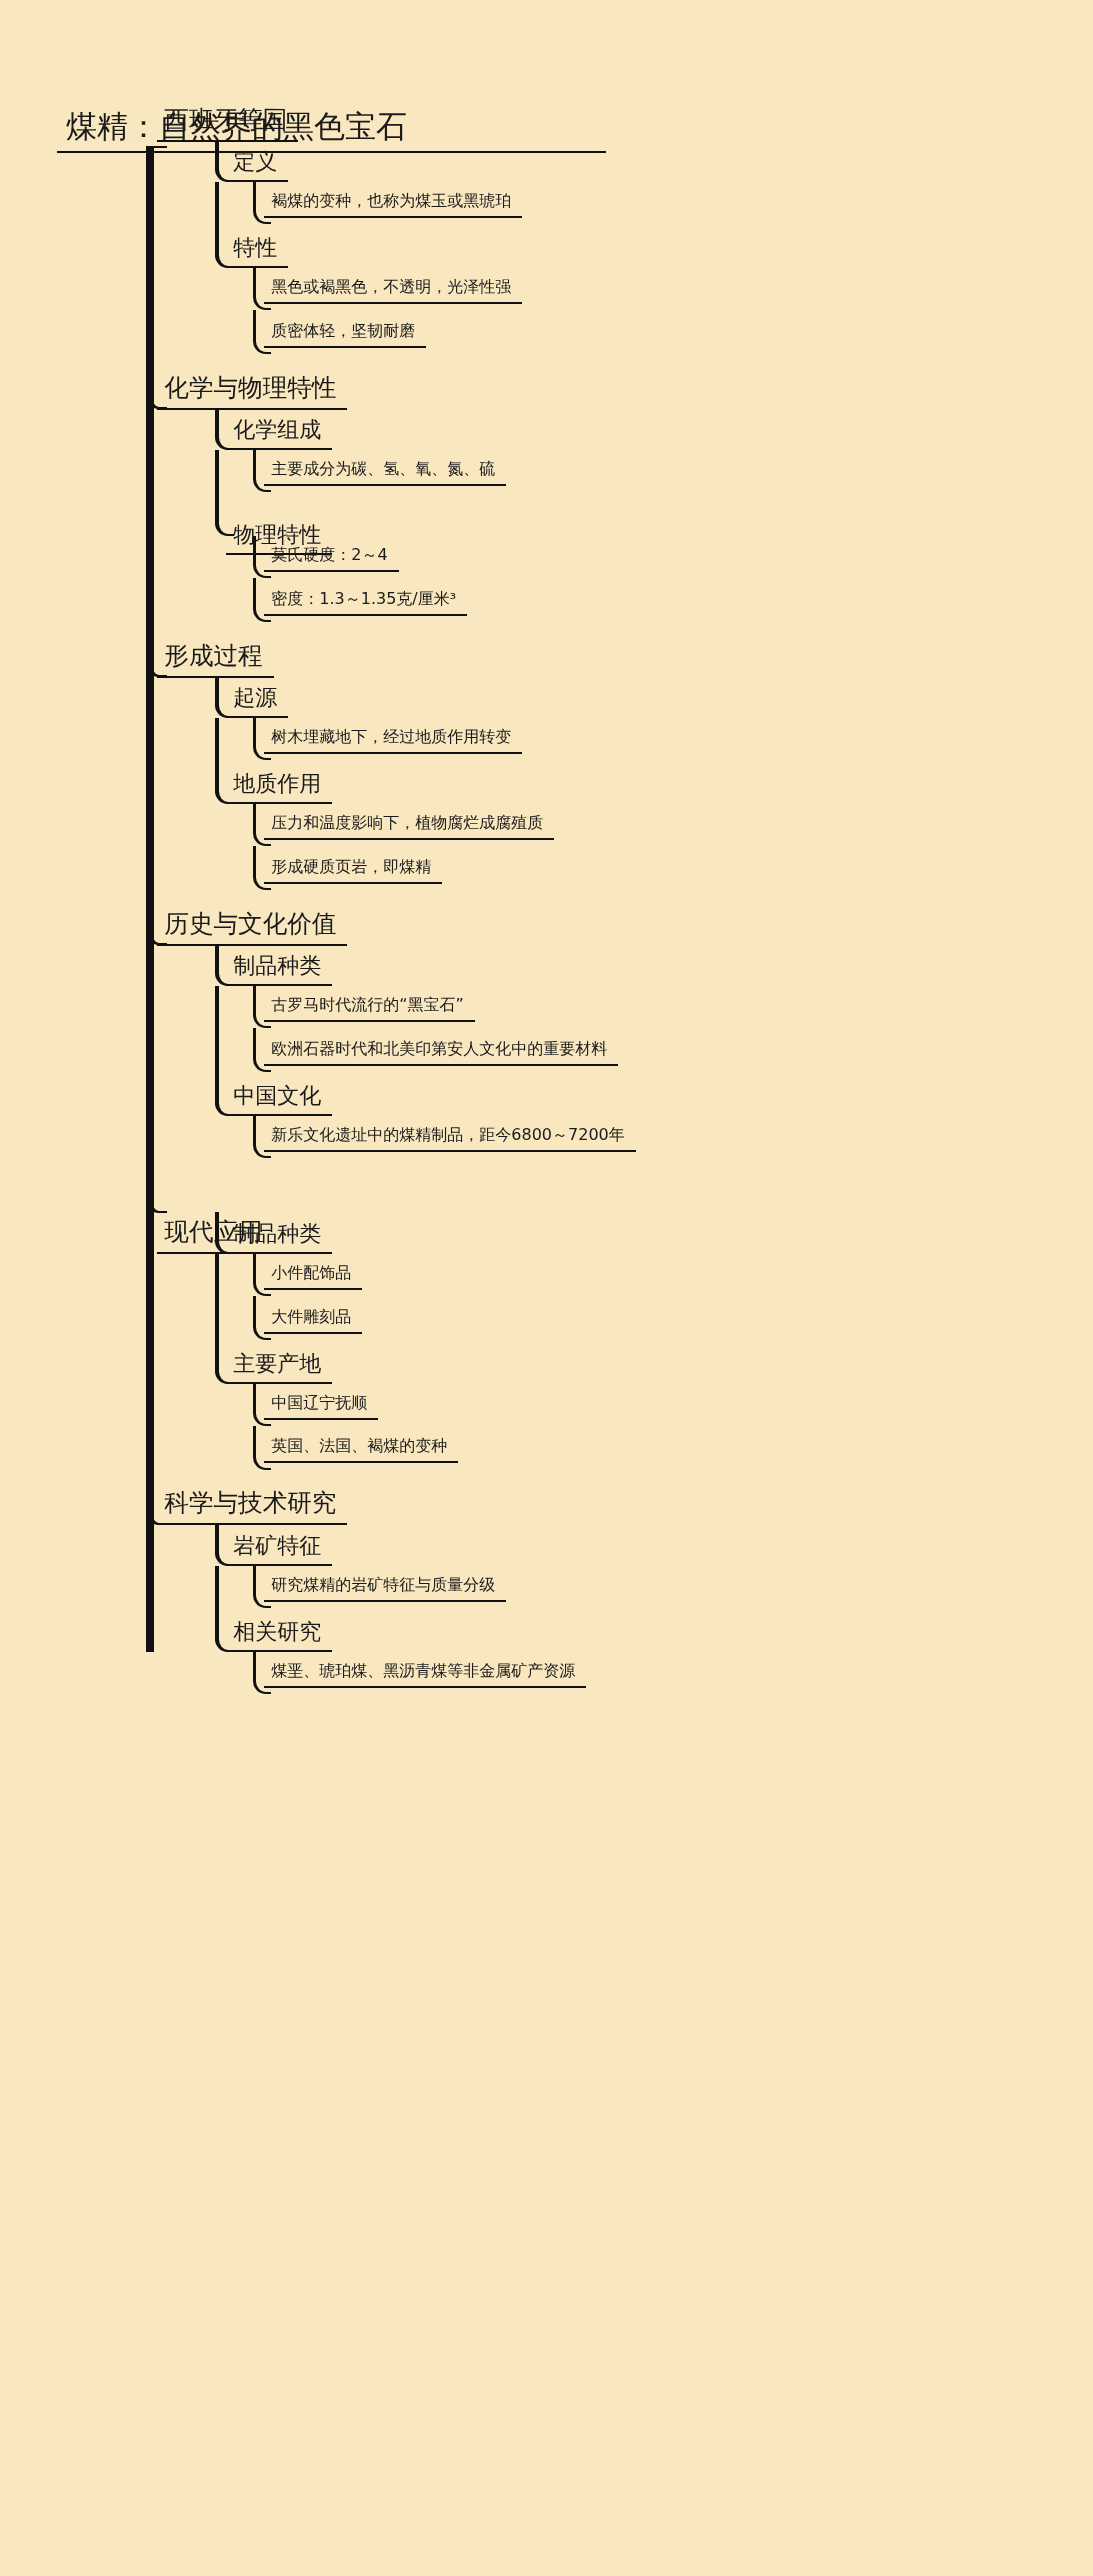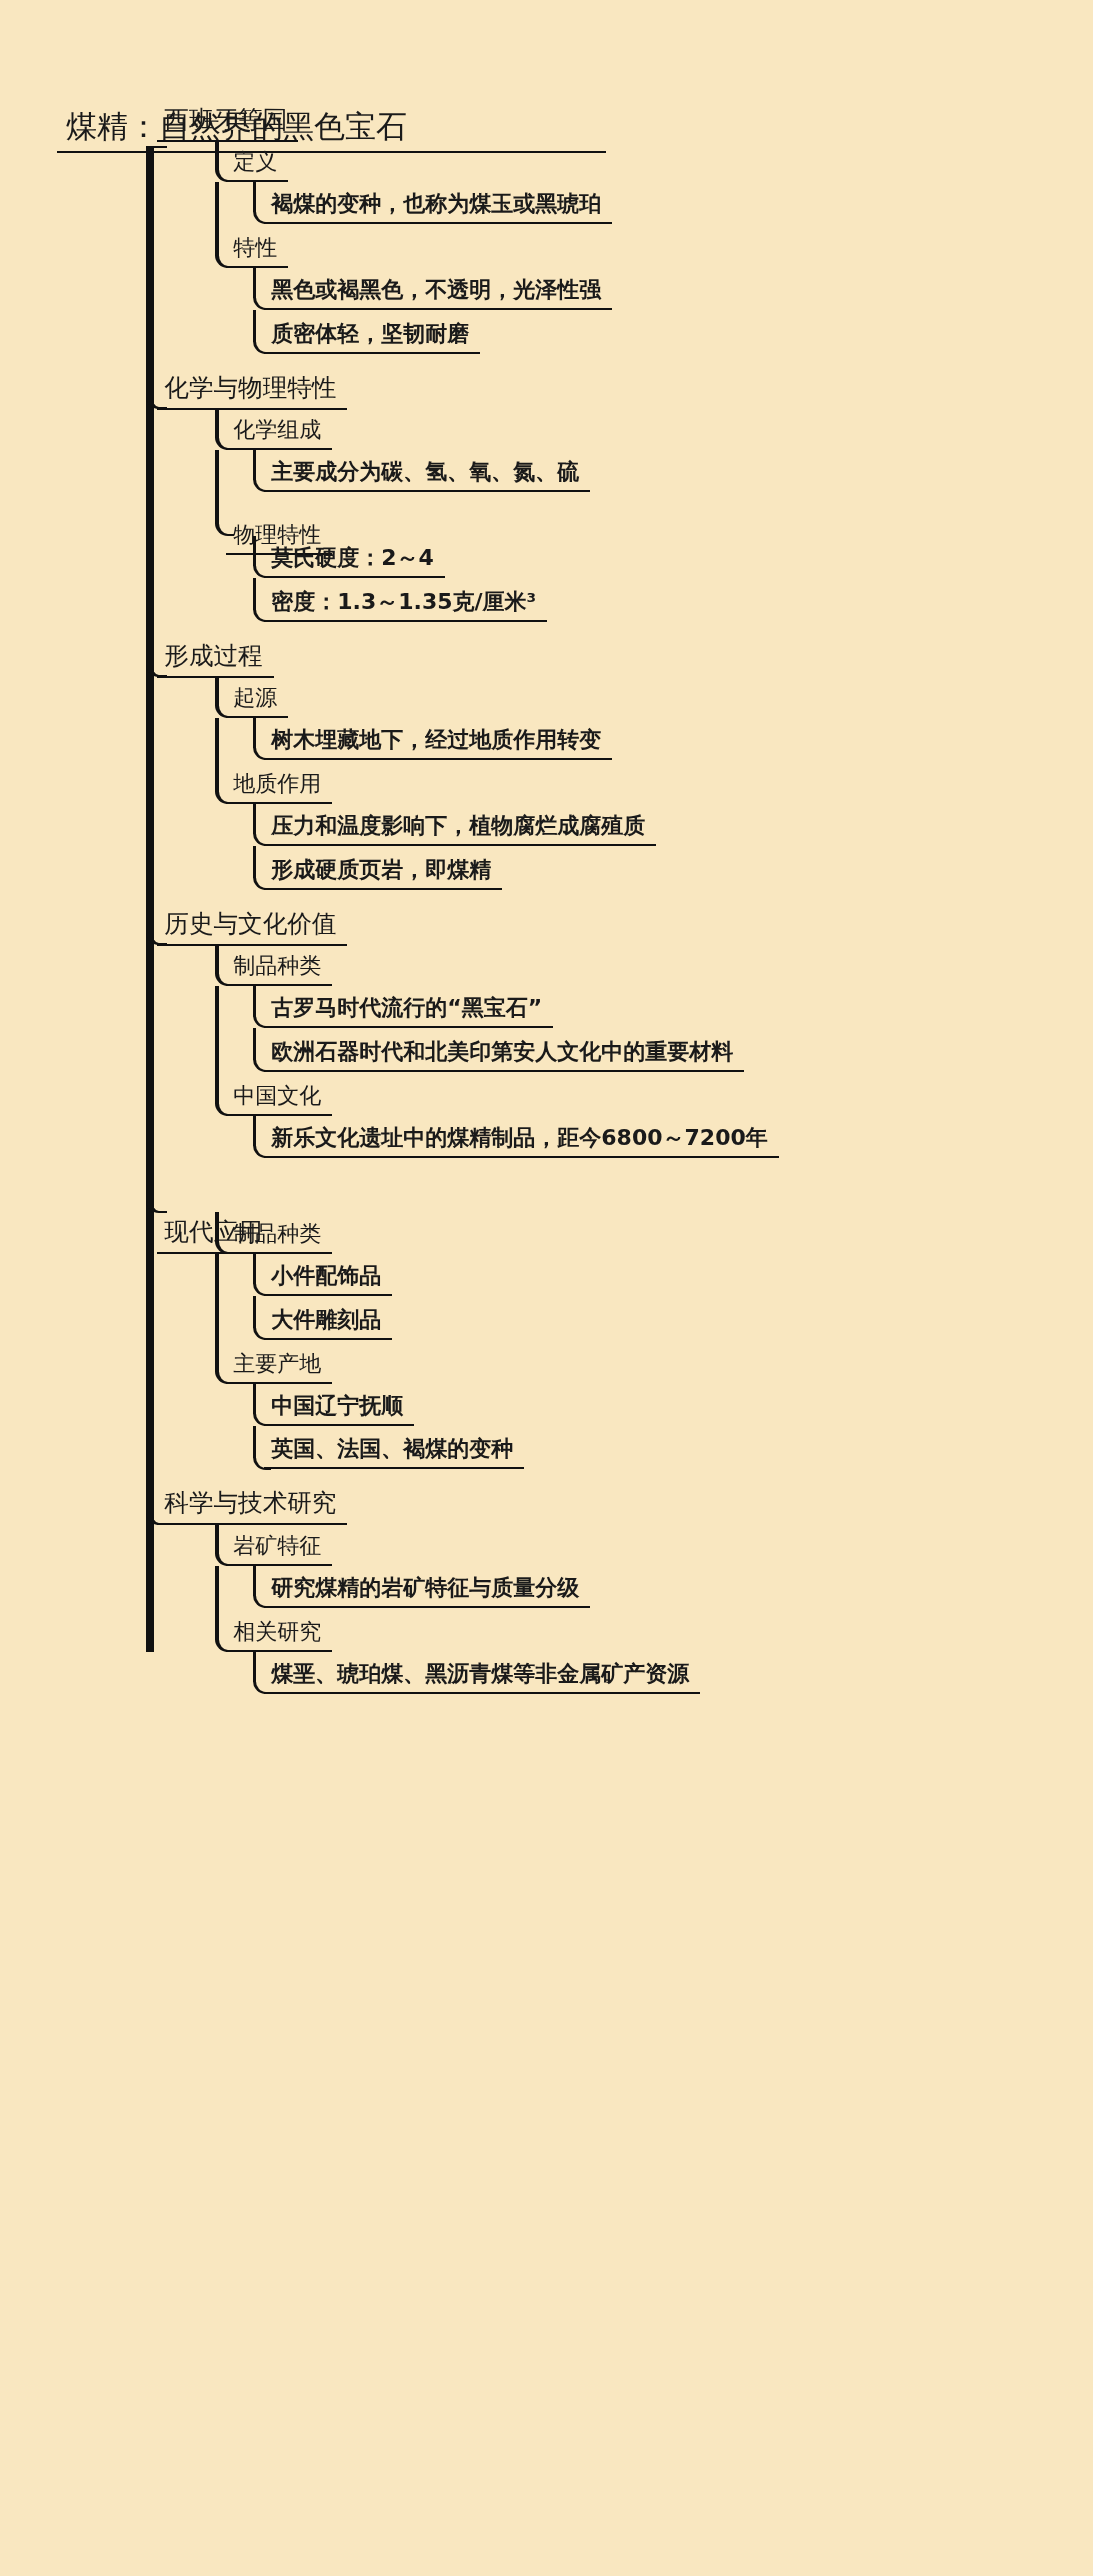--- a/index.html
+++ b/index.html
@@ -35,21 +35,21 @@
   .node {
     position:absolute;
     white-space:nowrap;
     line-height:1.0;
     padding:0 11px 7.3px 7.3px;
   }
   .node .label { display:block; }
 
   .lvl1 { font-size:24.6px; border-bottom:2.3px solid #111; }
   .lvl2 { font-size:22px; border-bottom:2.3px solid #111; }
-  .lvl3 { font-size:22px; border-bottom:2.3px solid #111;font-weight:bold; }
+  .lvl3 { font-size:16px; border-bottom:2.3px solid #111; }
 
   
   
   .conn {
     position:absolute;
     border-left:6.4px solid #111;
     border-bottom:0;
   }
   .conn.elbow {
     border-bottom:2.3px solid #111;

